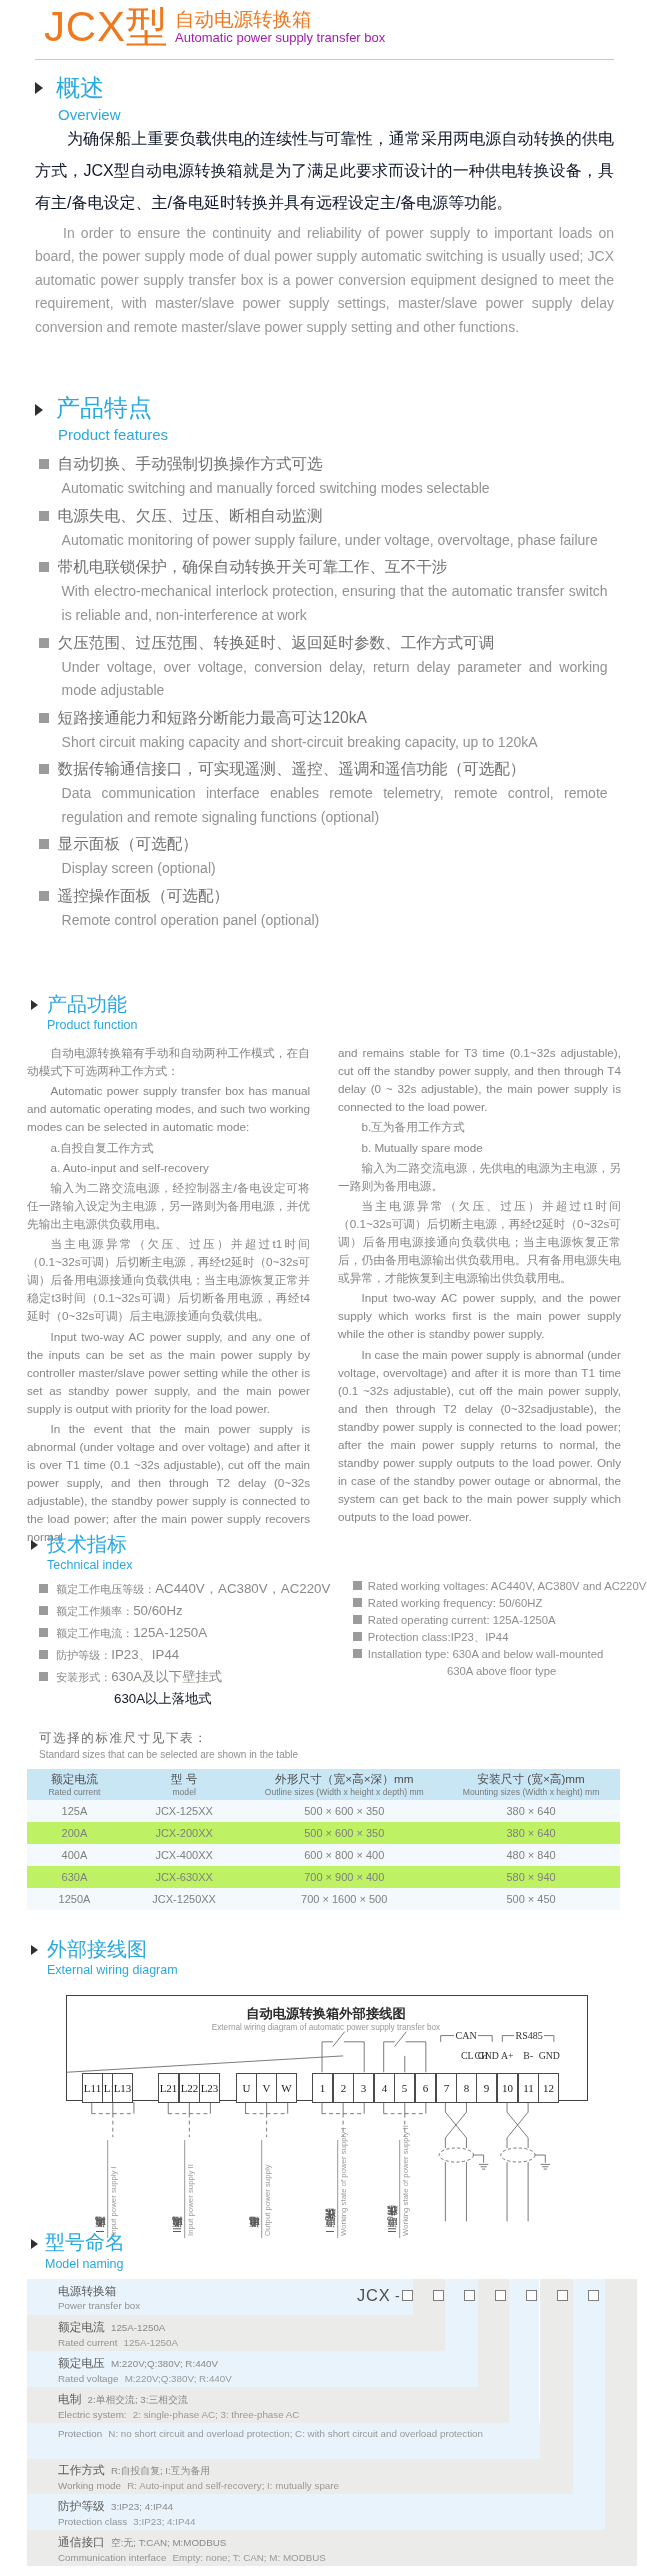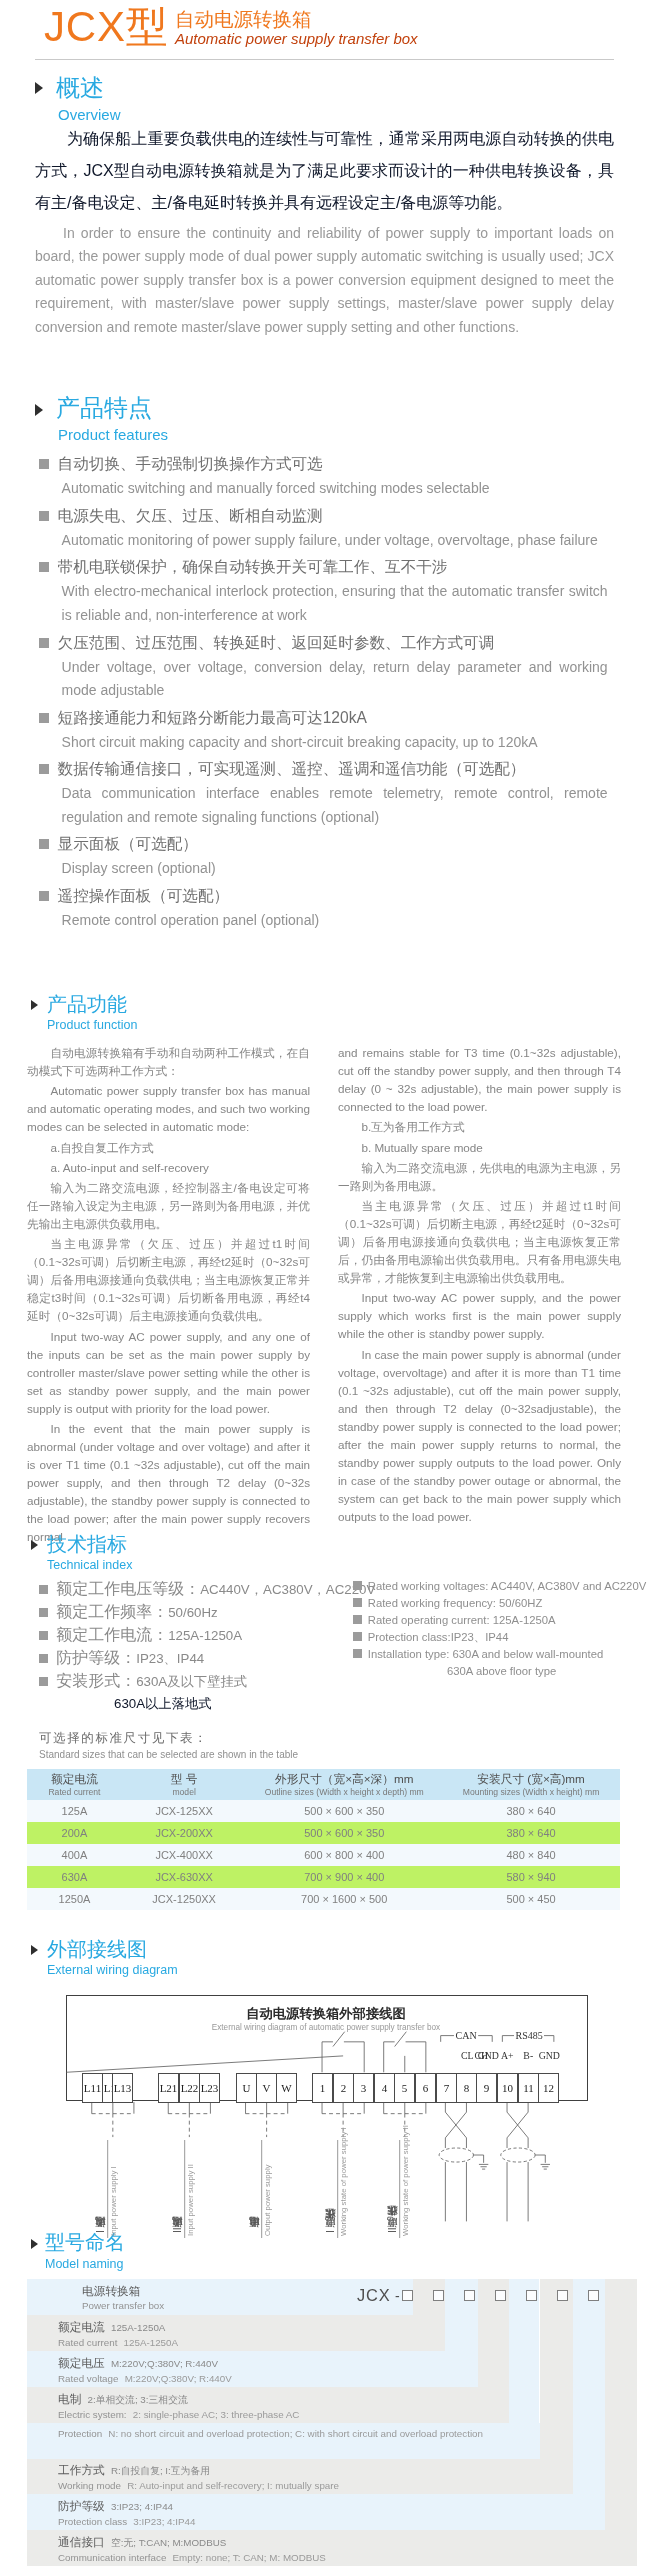--- a/index.html
+++ b/index.html
@@ -3,21 +3,21 @@
 <meta charset="utf-8">
 <style>
   html,body { margin:0; padding:0; background:#ffffff; }
   #page { position:relative; width:648px; height:2576px; background:#fff; overflow:hidden;
           font-family:"Liberation Sans","DejaVu Sans",sans-serif; }
   .abs { position:absolute; }
 
   
   .brand { font-size:42px; color:#f0781e; letter-spacing:0.8px; line-height:1; }
   .brand-cn { font-size:19.5px; color:#f0781e; line-height:1.1; }
-  .brand-en { font-size:15px; color:#c2410c; line-height:1.2;font-style:italic; }
+  .brand-en { font-size:13px; color:#a21caf; line-height:1.2; }
   .rule { border-top:0.8px solid #c9c9c9; width:579px; }
 
   
   .tri { width:0; height:0; border-left:8.6px solid #2f2f2f; border-top:6.2px solid transparent; border-bottom:6.2px solid transparent; }
   .h-big { font-size:24px; color:#29a9e1; line-height:1.1; }
   .h-big-en { font-size:15px; color:#29a9e1; }
   .h-mid { font-size:20px; color:#29a9e1; line-height:1.1; }
   .h-mid-en { font-size:12.5px; color:#29a9e1; }
 
   .para-cn { font-size:16px; line-height:32px; color:#0f172a; text-align:justify; text-indent:2em; }
@@ -30,21 +30,21 @@
   .feat-en { margin-left:22.6px; width:546px; font-size:14px; line-height:23.4px; color:#929292; text-align:justify; }
 
   
   .fncol { width:283px; font-size:11.7px; line-height:18px; color:#868686; text-align:justify; }
   .fncol p { margin:0 0 2.3px 0; }
   .fncol p.ind { text-indent:2em; }
 
   
   .ti-line { line-height:21px; color:#8a8a8a; white-space:nowrap; }
   .ti-sq { display:inline-block; width:9.4px; height:9.4px; background:#9b9b9b; margin-right:7.8px; }
-  .ti-label { font-size:16px; }
+  .ti-label { font-size:11px; }
   .ti-val { font-size:13.3px; }
   .ti-cont { padding-left:75px; font-size:13.3px; line-height:21px; color:#0f172a; }
   .tr-line { line-height:17px; font-size:11.3px; color:#8f8f8f; white-space:nowrap; }
   .tr-sq { display:inline-block; width:8.6px; height:8.6px; background:#9b9b9b; margin-right:6.2px; }
   .tr-cont { padding-left:94px; font-size:11.3px; line-height:17px; color:#8f8f8f; }
   .note-cn { font-size:12.5px; color:#6a6a6a; letter-spacing:1.6px; }
   .note-en { font-size:10px; color:#909090; }
 
   
   table.sizes { border-collapse:collapse; width:593px; table-layout:fixed; }
@@ -421,21 +421,21 @@
 
     <div class="mn-row c-blue" style="top:0;     height:36px; width:386px;"></div>
     <div class="mn-row c-gray" style="top:36px;  height:36px; width:418px;"></div>
     <div class="mn-row c-blue" style="top:72px;  height:36px; width:451px;"></div>
     <div class="mn-row c-gray" style="top:108px; height:36px; width:482px;"></div>
     <div class="mn-row c-blue" style="top:144px; height:36px; width:513px;"></div>
     <div class="mn-row c-gray" style="top:180px; height:36px; width:546px;"></div>
     <div class="mn-row c-blue" style="top:215px; height:36px; width:578px;"></div>
     <div class="mn-row c-gray" style="top:251px; height:36px; width:610px;"></div>
 
-    <div class="mn-text" style="top:3.9px;margin-left:24px;">
+    <div class="mn-text" style="top:3.9px;">
       <div class="mn-cn"><span>电源转换箱</span><span class="mn-vcn"></span></div>
       <div class="mn-en"><span>Power transfer box</span><span class="mn-ven"></span></div>
     </div>
     <div class="mn-text" style="top:40px;">
       <div class="mn-cn"><span>额定电流</span><span class="mn-vcn">125A-1250A</span></div>
       <div class="mn-en"><span>Rated current</span><span class="mn-ven">125A-1250A</span></div>
     </div>
     <div class="mn-text" style="top:76px;">
       <div class="mn-cn"><span>额定电压</span><span class="mn-vcn">M:220V;Q:380V; R:440V</span></div>
       <div class="mn-en"><span>Rated voltage</span><span class="mn-ven">M:220V;Q:380V; R:440V</span></div>

